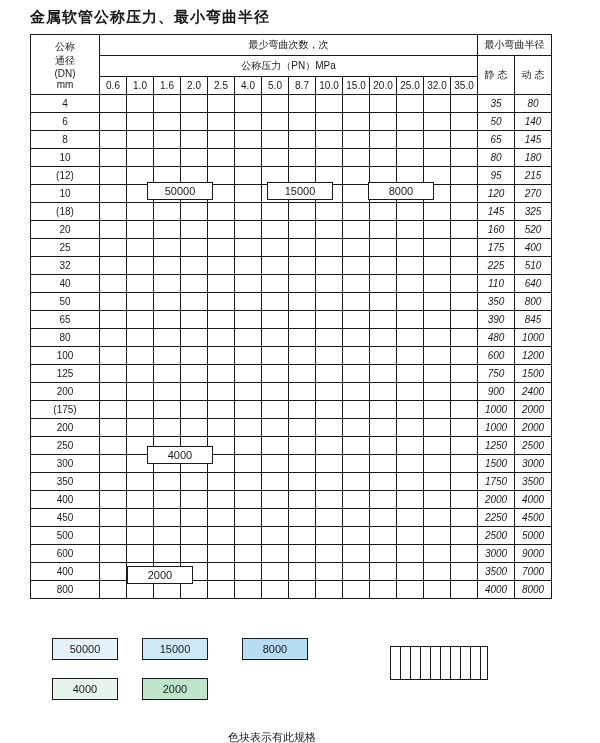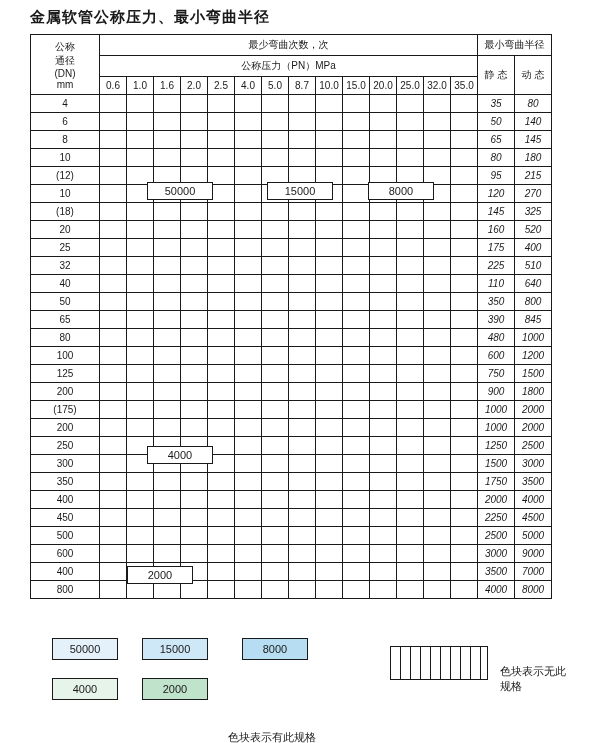--- a/index.html
+++ b/index.html
@@ -427,21 +427,21 @@
           <td class="pcell f-green2"></td>
           <td class="pcell f-none"></td>
           <td class="pcell f-none"></td>
           <td class="pcell f-none"></td>
           <td class="pcell f-none"></td>
           <td class="pcell f-none"></td>
           <td class="pcell f-none"></td>
           <td class="pcell f-none"></td>
           <td class="pcell f-none"></td>
           <td class="rcell valcell">900</td>
-          <td class="rcell valcell">1800</td>
+          <td class="rcell valcell">2400</td>
         </tr>
         <tr>
           <td class="dn-cell dnlabel">(175)</td>
           <td class="pcell f-green2"></td>
           <td class="pcell f-green2"></td>
           <td class="pcell f-green2"></td>
           <td class="pcell f-green2"></td>
           <td class="pcell f-green2"></td>
           <td class="pcell f-none"></td>
           <td class="pcell f-none"></td>
@@ -669,15 +669,14 @@
       <i style="left:9px"></i>
         <i style="left:19px"></i>
         <i style="left:29px"></i>
         <i style="left:39px"></i>
       <i style="left:49px"></i>
         <i style="left:59px"></i>
         <i style="left:69px"></i>
         <i style="left:79px"></i>
       <i style="left:89px"></i>
     </div>
-    <div class="lgtext" style="left:470px;top:28px;">色块表示无此规格</div>
   </div>
 </div>
 
 </body></html>

